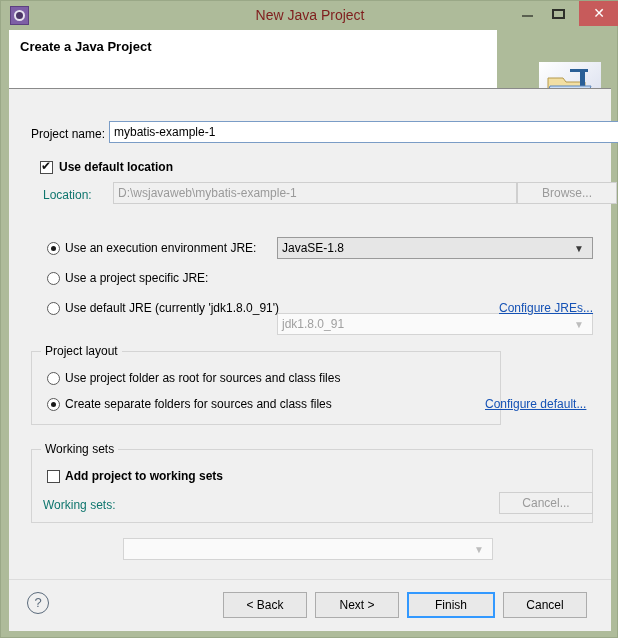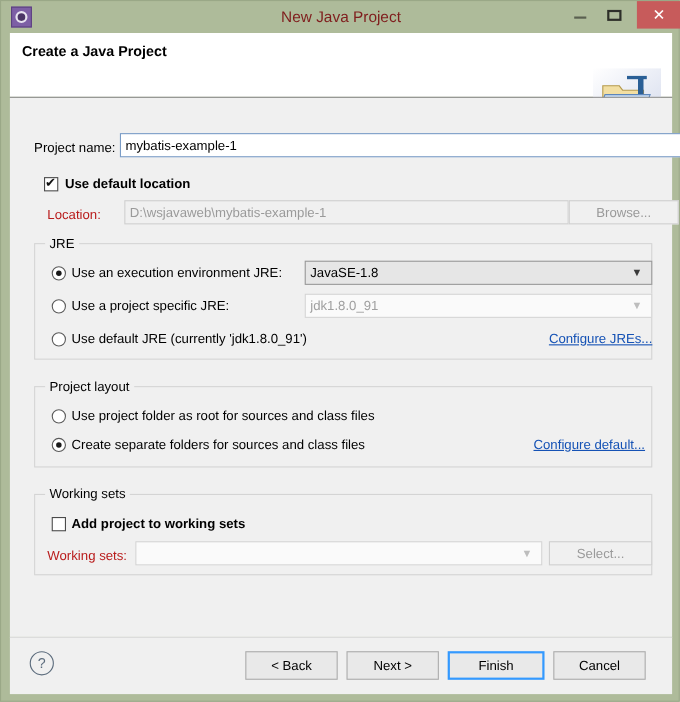--- a/index.html
+++ b/index.html
@@ -84,21 +84,21 @@
     position: absolute;
     left: 0; top: 0; width: 40px; height: 25px;
     line-height: 25px; text-align: center;
     color: #ffffff; font-size: 14px;
   }
 
   
   .banner {
     position: absolute;
     left: 8px; top: 29px;
-    width: 602px; height: 58px;
+    width: 488px; height: 58px;
     background: #ffffff;
     box-sizing: border-box;
   }
   .banner-title {
     position: absolute;
     left: 11px; top: 9px;
     font-size: 13px;
     font-weight: bold;
     color: #000000;
   }
@@ -138,21 +138,21 @@
     box-sizing: border-box;
   }
 
   
   .lbl {
     position: absolute;
     font-size: 12px;
     color: #000000;
     white-space: nowrap;
   }
-  .lbl.dim { color: #b91c1c; }
+  .lbl.dim { color: #0f766e; }
 
   .textfield {
     position: absolute;
     background: #ffffff;
     border: 1px solid #7a9cc6;
     box-sizing: border-box;
     font-size: 12px;
     color: #000000;
     padding: 0 4px;
     line-height: 20px;
@@ -188,20 +188,21 @@
     color: #000000;
     padding: 0 4px;
     line-height: 20px;
     white-space: nowrap;
     overflow: hidden;
   }
   .combo.disabled {
     background: #fafafa;
     border: 1px solid #d4d4d4;
     color: #a0a0a0;
+    margin-top: 46px;
   }
   .combo .chev {
     position: absolute;
     right: 8px; top: 0;
     line-height: 22px;
     font-size: 10px;
     color: #3a3a3a;
   }
   .combo.disabled .chev { color: #bdbdbd; }
 
@@ -332,43 +333,40 @@
     <div class="lbl" style="left:22px; top:38px;">Project name:</div>
     <div class="textfield" style="left:100px; top:32px; width:552px; height:22px;">mybatis-example-1</div>
 
     <div class="checkbox on" style="left:31px; top:72px;"></div>
     <div class="lbl" style="left:50px; top:71px; font-weight:bold;">Use default location</div>
 
     <div class="lbl dim" style="left:34px; top:99px;">Location:</div>
     <div class="textfield disabled" style="left:104px; top:93px; width:404px; height:22px;">D:\wsjavaweb\mybatis-example-1</div>
     <div class="btn disabled" style="left:508px; top:93px; width:100px; height:22px; line-height:20px;">Browse...</div>
 
-    <div class="group" style="left:22px; top:132px; width:562px; height:106px;">
-      <div class="group-title">JRE</div>
-    </div>
 
     <div class="radio on" style="left:38px; top:153px;"></div>
     <div class="lbl" style="left:56px; top:152px;">Use an execution environment JRE:</div>
     <div class="combo" style="left:268px; top:148px; width:316px; height:22px;">
       <span>JavaSE-1.8</span>
       <span class="chev">▼</span>
     </div>
 
     <div class="radio" style="left:38px; top:183px;"></div>
     <div class="lbl" style="left:56px; top:182px;">Use a project specific JRE:</div>
     <div class="combo disabled" style="left:268px; top:178px; width:316px; height:22px;">
       <span>jdk1.8.0_91</span>
       <span class="chev">▼</span>
     </div>
 
     <div class="radio" style="left:38px; top:213px;"></div>
     <div class="lbl" style="left:56px; top:212px;">Use default JRE (currently 'jdk1.8.0_91')</div>
     <div class="link" style="left:490px; top:212px;">Configure JREs...</div>
 
-    <div class="group" style="left:22px; top:262px; width:562px; height:74px;">
+    <div class="group" style="left:22px; top:262px; width:470px; height:74px;">
       <div class="group-title">Project layout</div>
     </div>
 
     <div class="radio" style="left:38px; top:283px;"></div>
     <div class="lbl" style="left:56px; top:282px;">Use project folder as root for sources and class files</div>
 
     <div class="radio on" style="left:38px; top:309px;"></div>
     <div class="lbl" style="left:56px; top:308px;">Create separate folders for sources and class files</div>
     <div class="link" style="left:476px; top:308px;">Configure default...</div>
 
@@ -377,21 +375,21 @@
     </div>
 
     <div class="checkbox" style="left:38px; top:381px;"></div>
     <div class="lbl" style="left:56px; top:380px;font-weight:bold;">Add project to working sets</div>
 
     <div class="lbl dim" style="left:34px; top:409px;">Working sets:</div>
     <div class="combo disabled" style="left:114px; top:403px; width:370px; height:22px;">
       <span></span>
       <span class="chev">▼</span>
     </div>
-    <div class="btn disabled" style="left:490px; top:403px; width:94px; height:22px; line-height:20px;">Select...</div>
+    <div class="btn disabled" style="left:490px; top:403px; width:94px; height:22px; line-height:20px;">Cancel...</div>
 
   </div>
 
   <div class="footer">
     <div class="help-icon">?</div>
 
     <div class="btn" style="left:214px; top:12px; width:84px; height:26px; line-height:24px;">&lt; Back</div>
     <div class="btn default" style="left:398px; top:12px; width:88px; height:26px; line-height:22px;">Finish</div>
     <div class="btn" style="left:306px; top:12px; width:84px; height:26px; line-height:24px;">Next &gt;</div>
     <div class="btn" style="left:494px; top:12px; width:84px; height:26px; line-height:24px;">Cancel</div>

